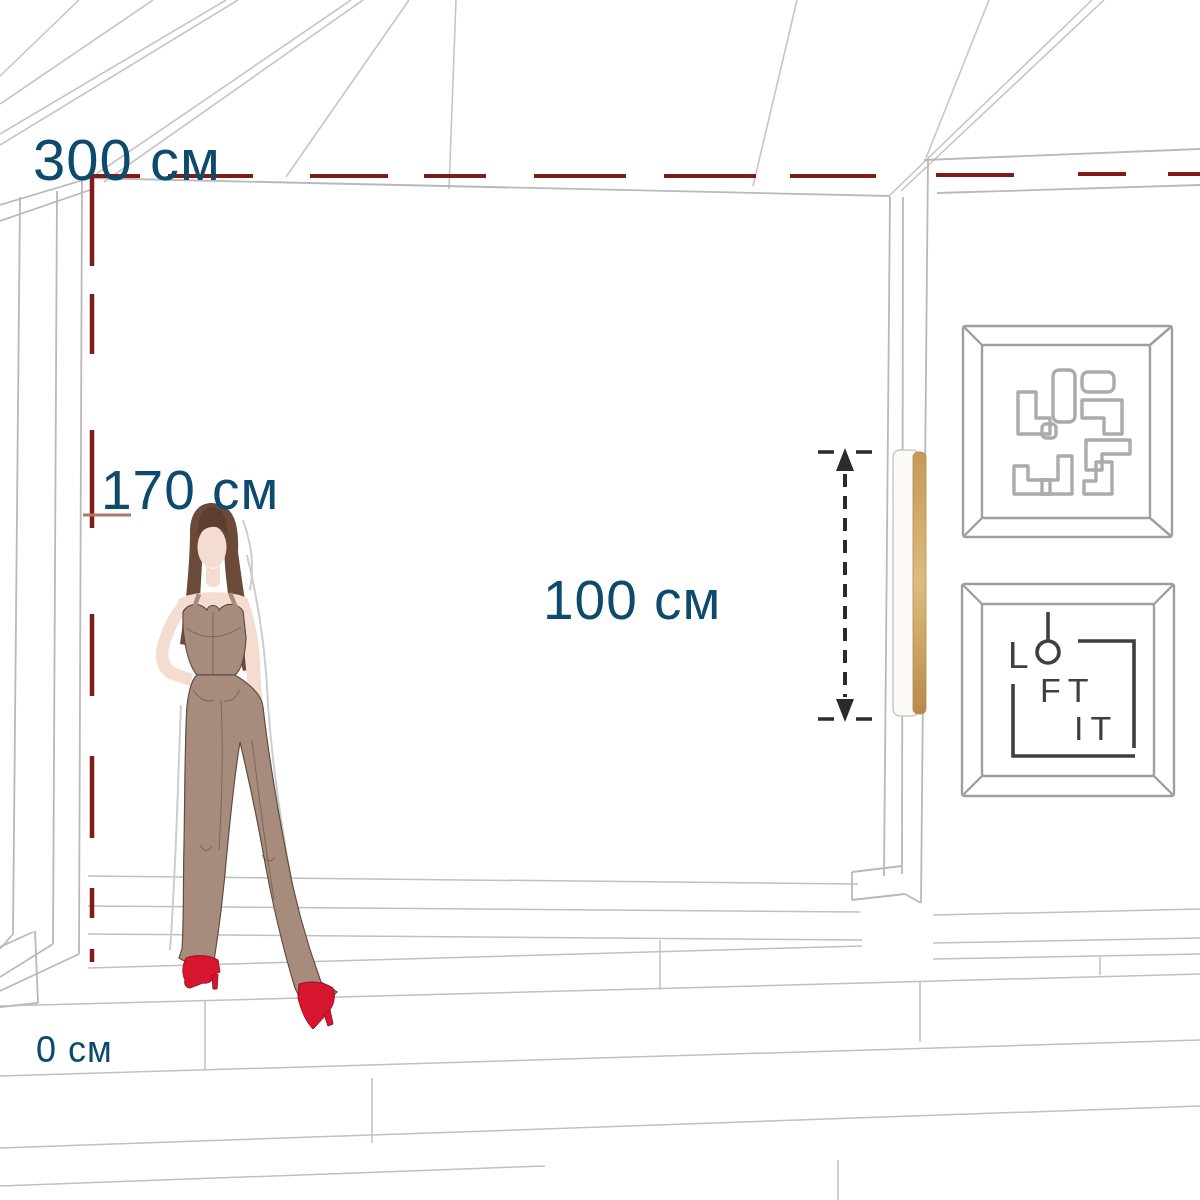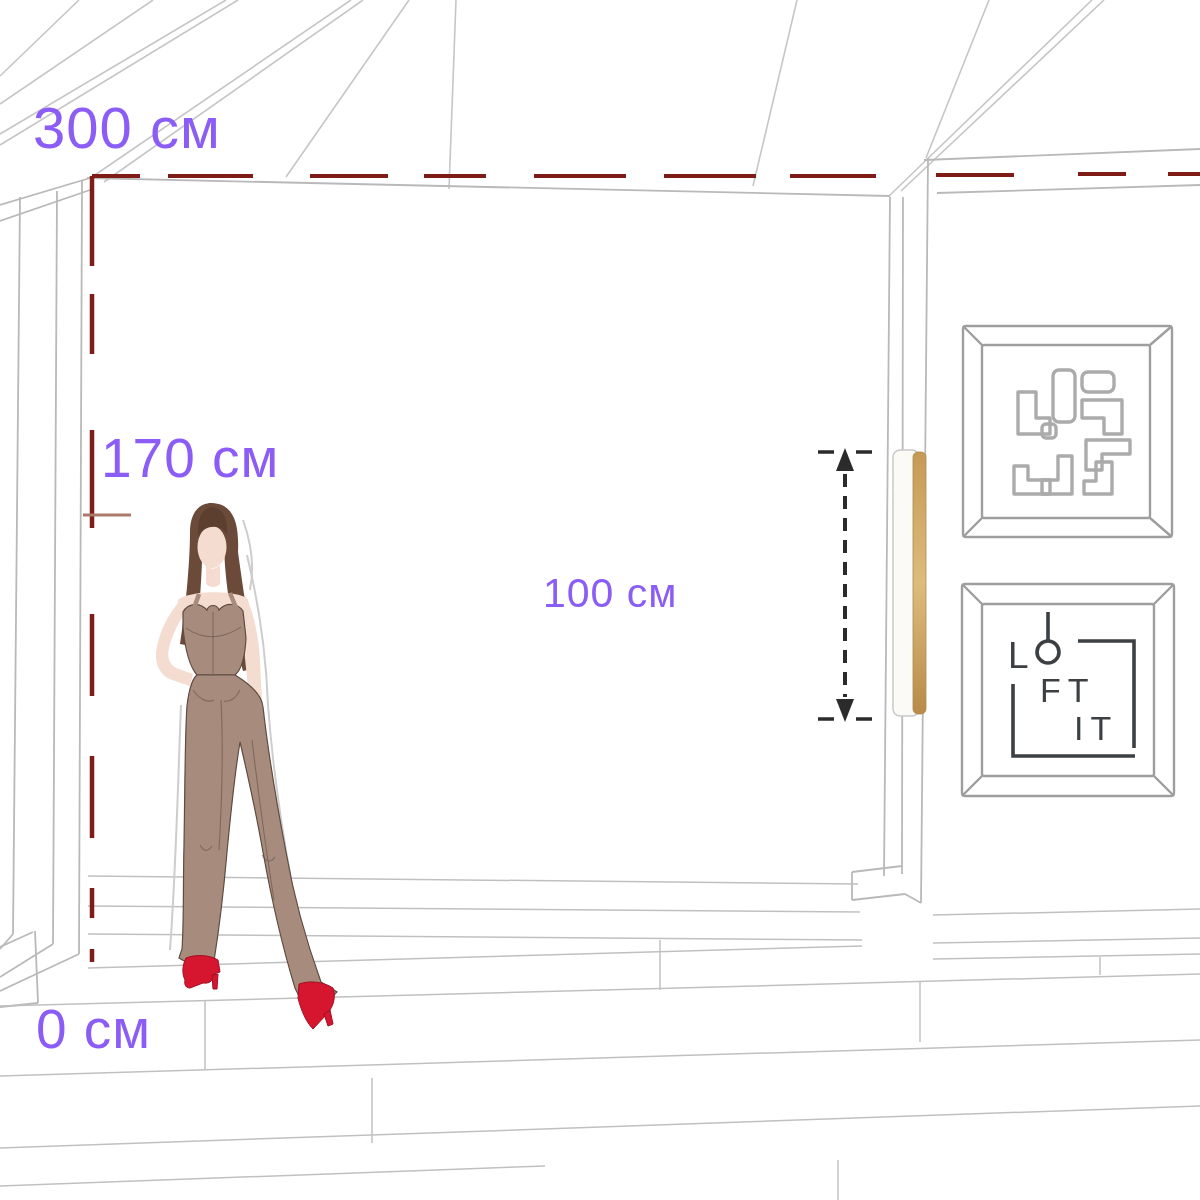--- a/index.html
+++ b/index.html
@@ -1,24 +1,24 @@
 <!DOCTYPE html>
 <html><head>
 <meta charset="utf-8">
 <style>
   html,body{margin:0;padding:0;background:#ffffff;}
   .canvas{position:relative;width:1200px;height:1200px;background:#ffffff;overflow:hidden;
           font-family:"Liberation Sans", sans-serif;}
   .scene-svg{position:absolute;left:0;top:0;}
-  .dim-label{position:absolute;color:#8b5cf6;letter-spacing:1px;white-space:nowrap;
-             font-family:"Liberation Sans", sans-serif;}
+  .dim-label{position:absolute;color:#0c4a6e;letter-spacing:1px;white-space:nowrap;
+             font-family:"Liberation Sans", sans-serif;margin-top:32px;}
   .lbl-300{left:33px;top:94px;font-size:58px;}
   .lbl-170{left:101px;top:426px;font-size:55px;}
-  .lbl-100{left:543px;top:570px;font-size:41px;}
-  .lbl-0{left:36px;top:997px;font-size:55px;text-align:right;}
+  .lbl-100{left:543px;top:536px;font-size:55px;}
+  .lbl-0{left:36px;top:997px;font-size:36px;text-align:right;}
   .logo-text{font-family:"Liberation Sans", sans-serif;fill:#3d4043;}
 </style>
 </head>
 <body>
 
 <div class="canvas">
 
 <svg class="scene-svg" width="1200" height="1200" viewBox="0 0 1200 1200">
 
   <defs>

